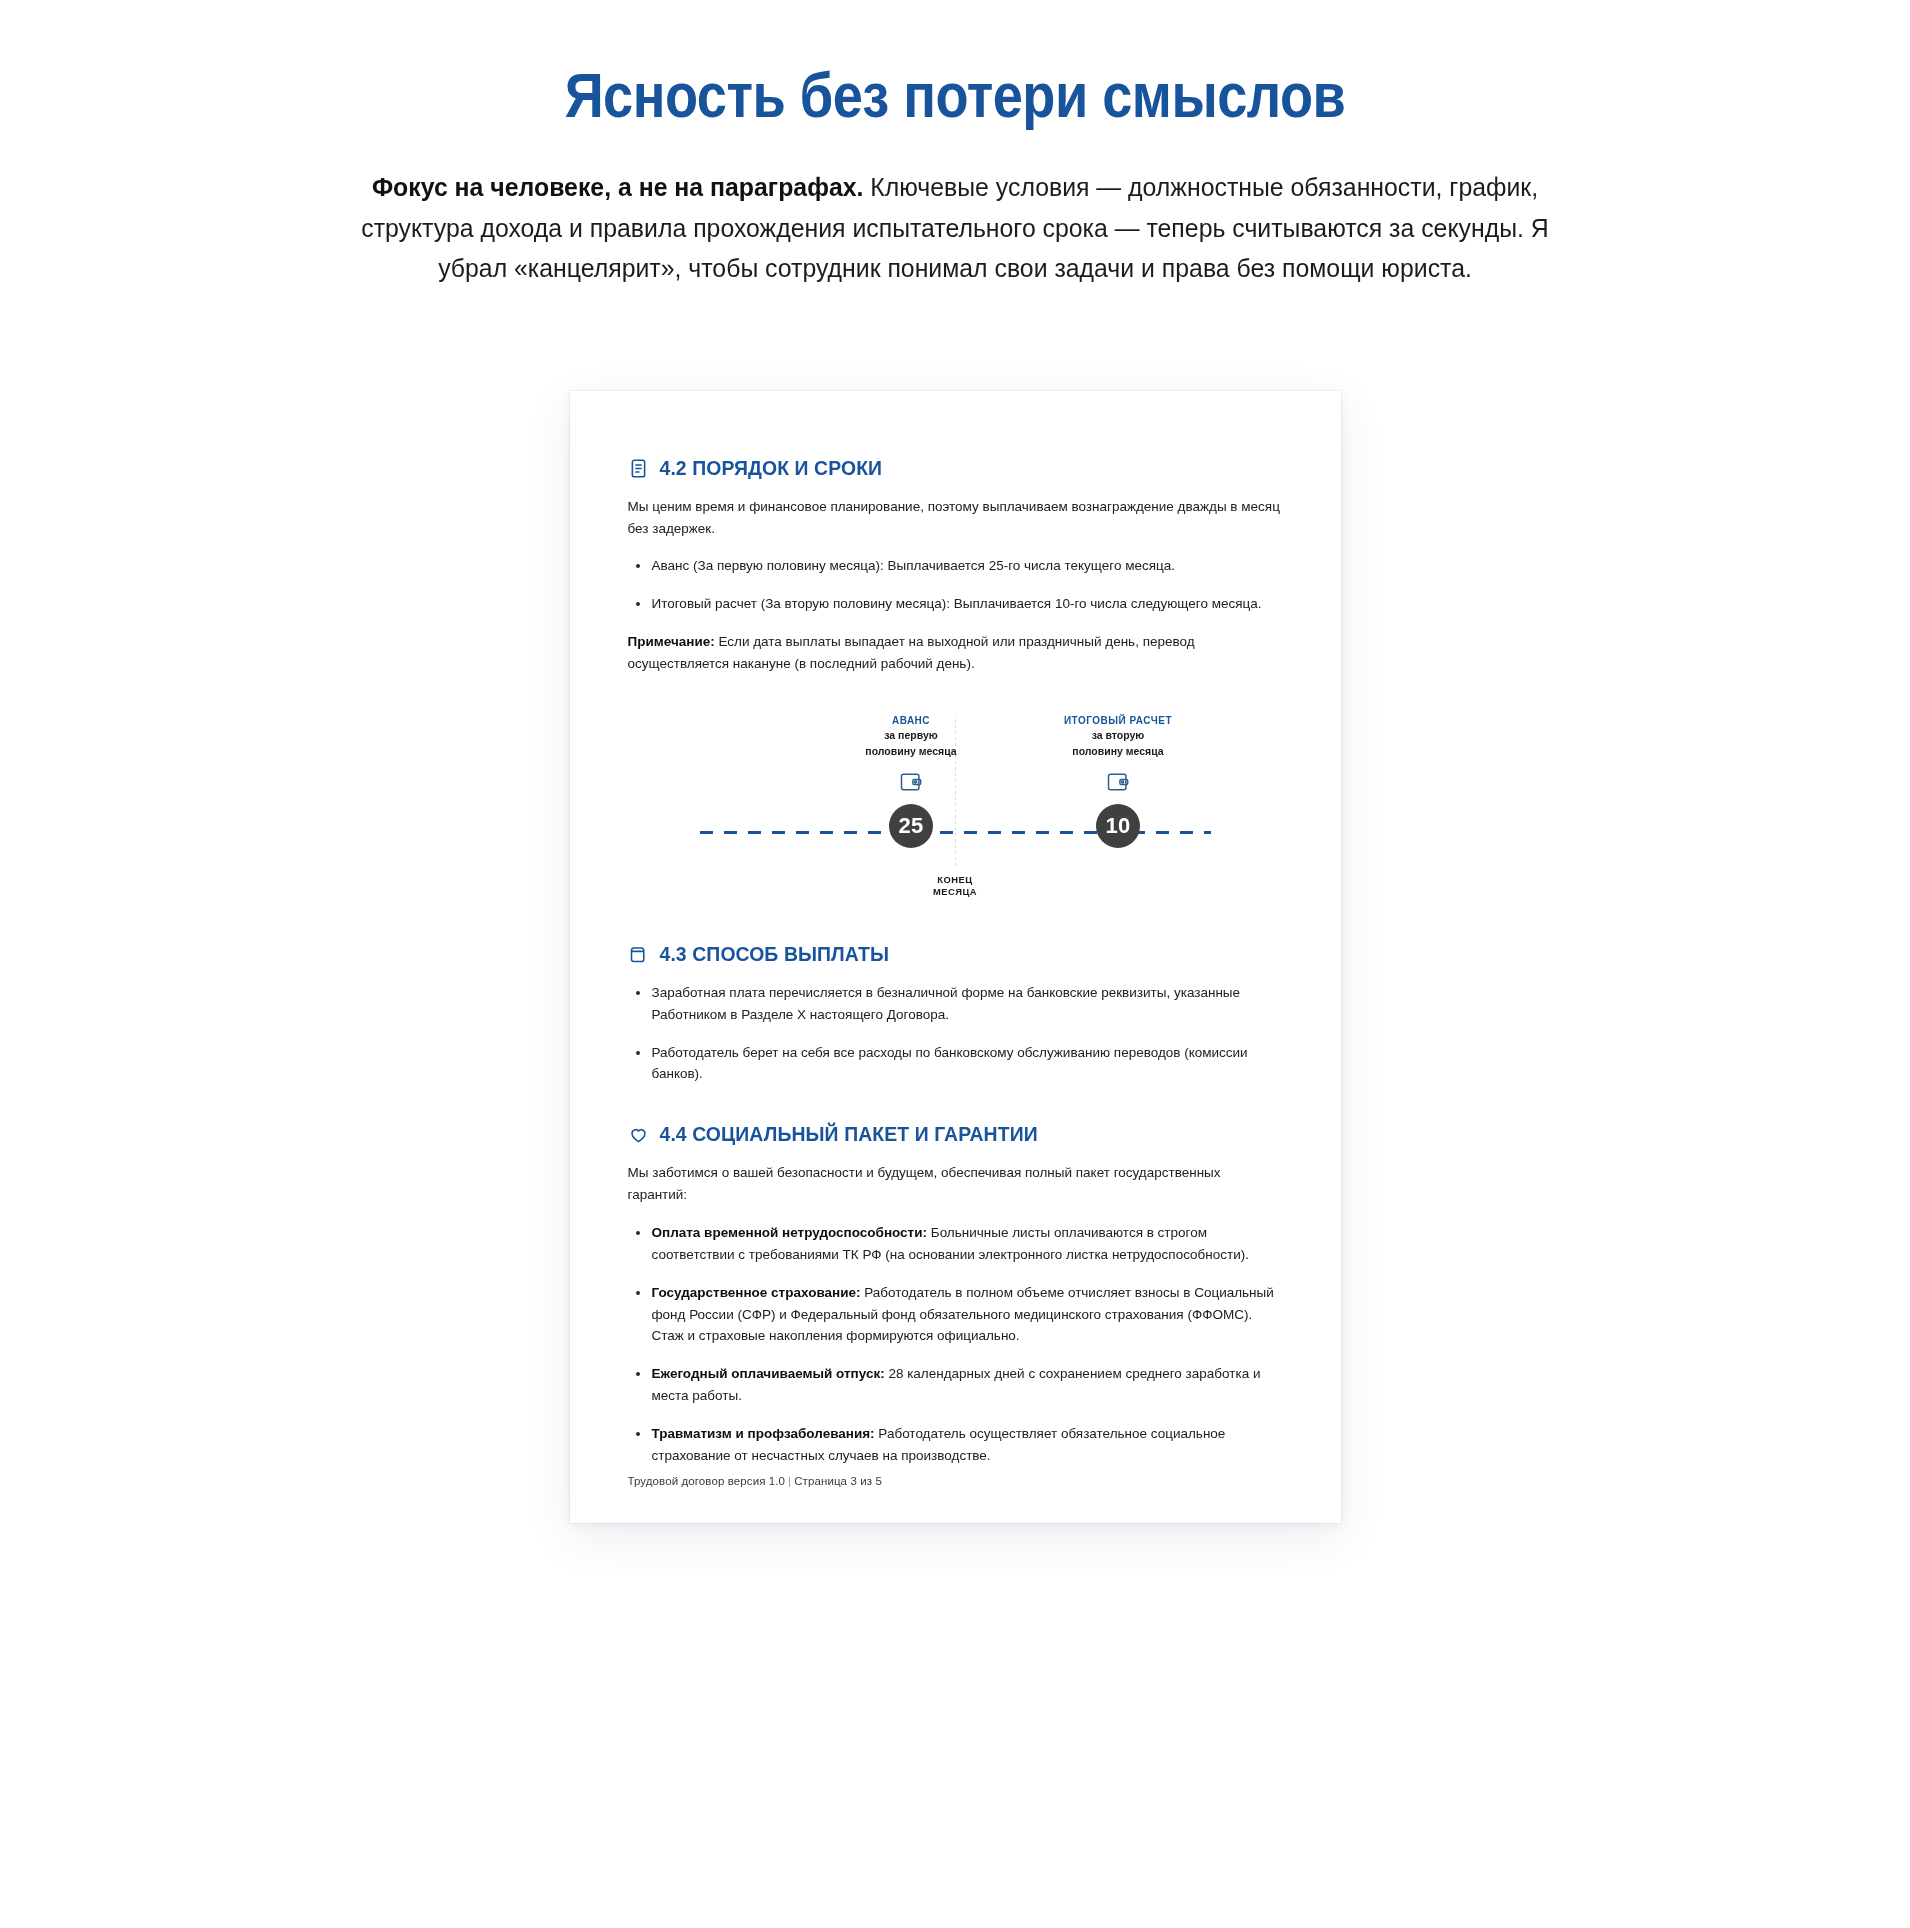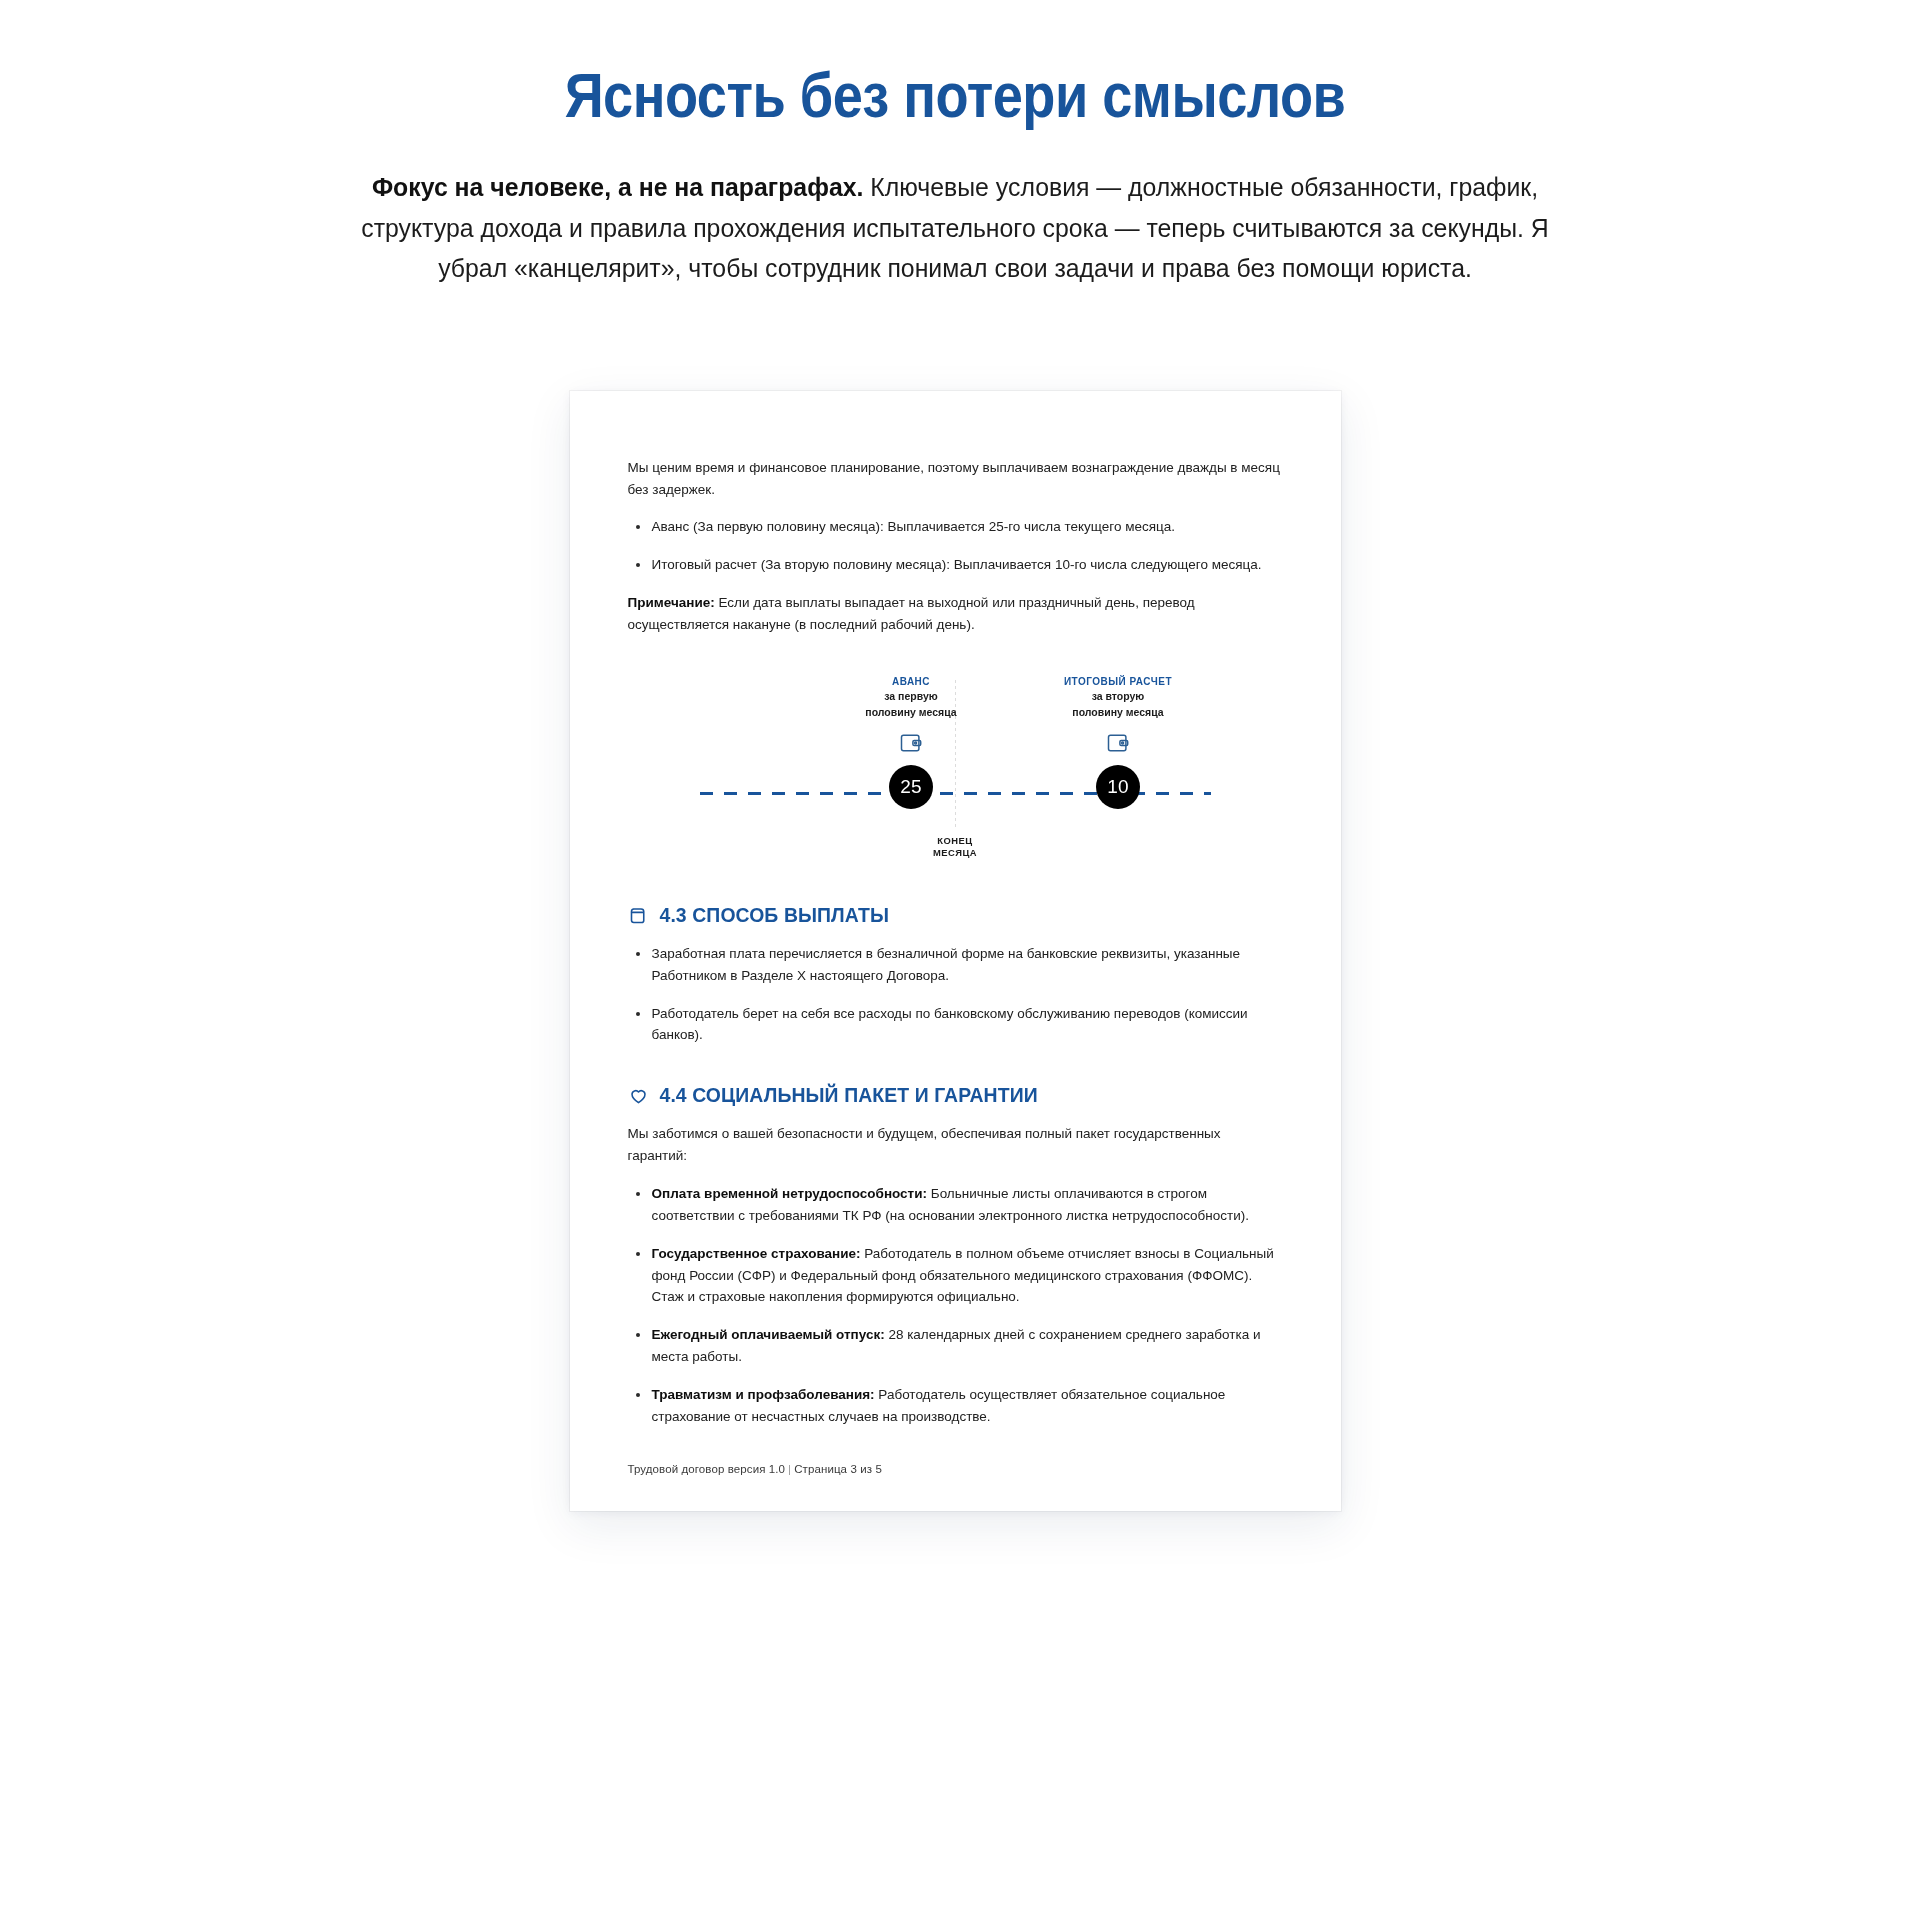--- a/index.html
+++ b/index.html
@@ -199,24 +199,24 @@
     height: 26px;
     color: #2c5f93;
   }
   .tl-ico svg { display: block; width: 26px; height: 26px; }
 
   .tl-circle {
     margin: 9px auto 0 auto;
     width: 44px;
     height: 44px;
     border-radius: 50%;
-    background: #000000;
+    background: #404040;
     color: #ffffff;
-    font-size: 19px;
-    font-weight: 400;
+    font-size: 22px;
+    font-weight: 700;
     display: flex;
     align-items: center;
     justify-content: center;
     position: relative;
     z-index: 3;
     letter-spacing: 0.3px;
   }
 
   .tl-endlabel {
     position: absolute;
@@ -254,20 +254,31 @@
   <h1 class="hero-title">Ясность без потери смыслов</h1>
   <p class="hero-sub">
     <b>Фокус на человеке, а не на параграфах.</b><span> Ключевые условия — должностные обязанности, график, структура дохода и правила прохождения испытательного срока — теперь считываются за секунды. Я убрал «канцелярит», чтобы сотрудник понимал свои задачи и права без помощи юриста.</span>
   </p>
 </header>
 
 <main class="page-wrap">
   <article class="page-card">
 
     <section class="sec-block">
+      <div class="sec-head">
+        <span class="ico">
+          <svg viewBox="0 0 24 24" fill="none" stroke="currentColor" stroke-width="1.8" stroke-linecap="round" stroke-linejoin="round">
+            <rect x="5" y="2.5" width="14" height="19" rx="2.2"></rect>
+            <line x1="9" y1="8" x2="15" y2="8"></line>
+            <line x1="9" y1="12" x2="15" y2="12"></line>
+            <line x1="9" y1="16" x2="12.5" y2="16"></line>
+          </svg>
+        </span>
+        <h2 class="sec-title">4.2 ПОРЯДОК И СРОКИ</h2>
+      </div>
 
       <p class="para">Мы ценим время и финансовое планирование, поэтому выплачиваем вознаграждение дважды в месяц без задержек.</p>
 
       <ul class="doc-list gap-after-list">
         <li>Аванс (За первую половину месяца): Выплачивается 25-го числа текущего месяца.</li>
         <li>Итоговый расчет (За вторую половину месяца): Выплачивается 10-го числа следующего месяца.</li>
       </ul>
 
       <p class="para note">
         <b>Примечание:</b><span> Если дата выплаты выпадает на выходной или праздничный день, перевод осуществляется накануне (в последний рабочий день).</span>

